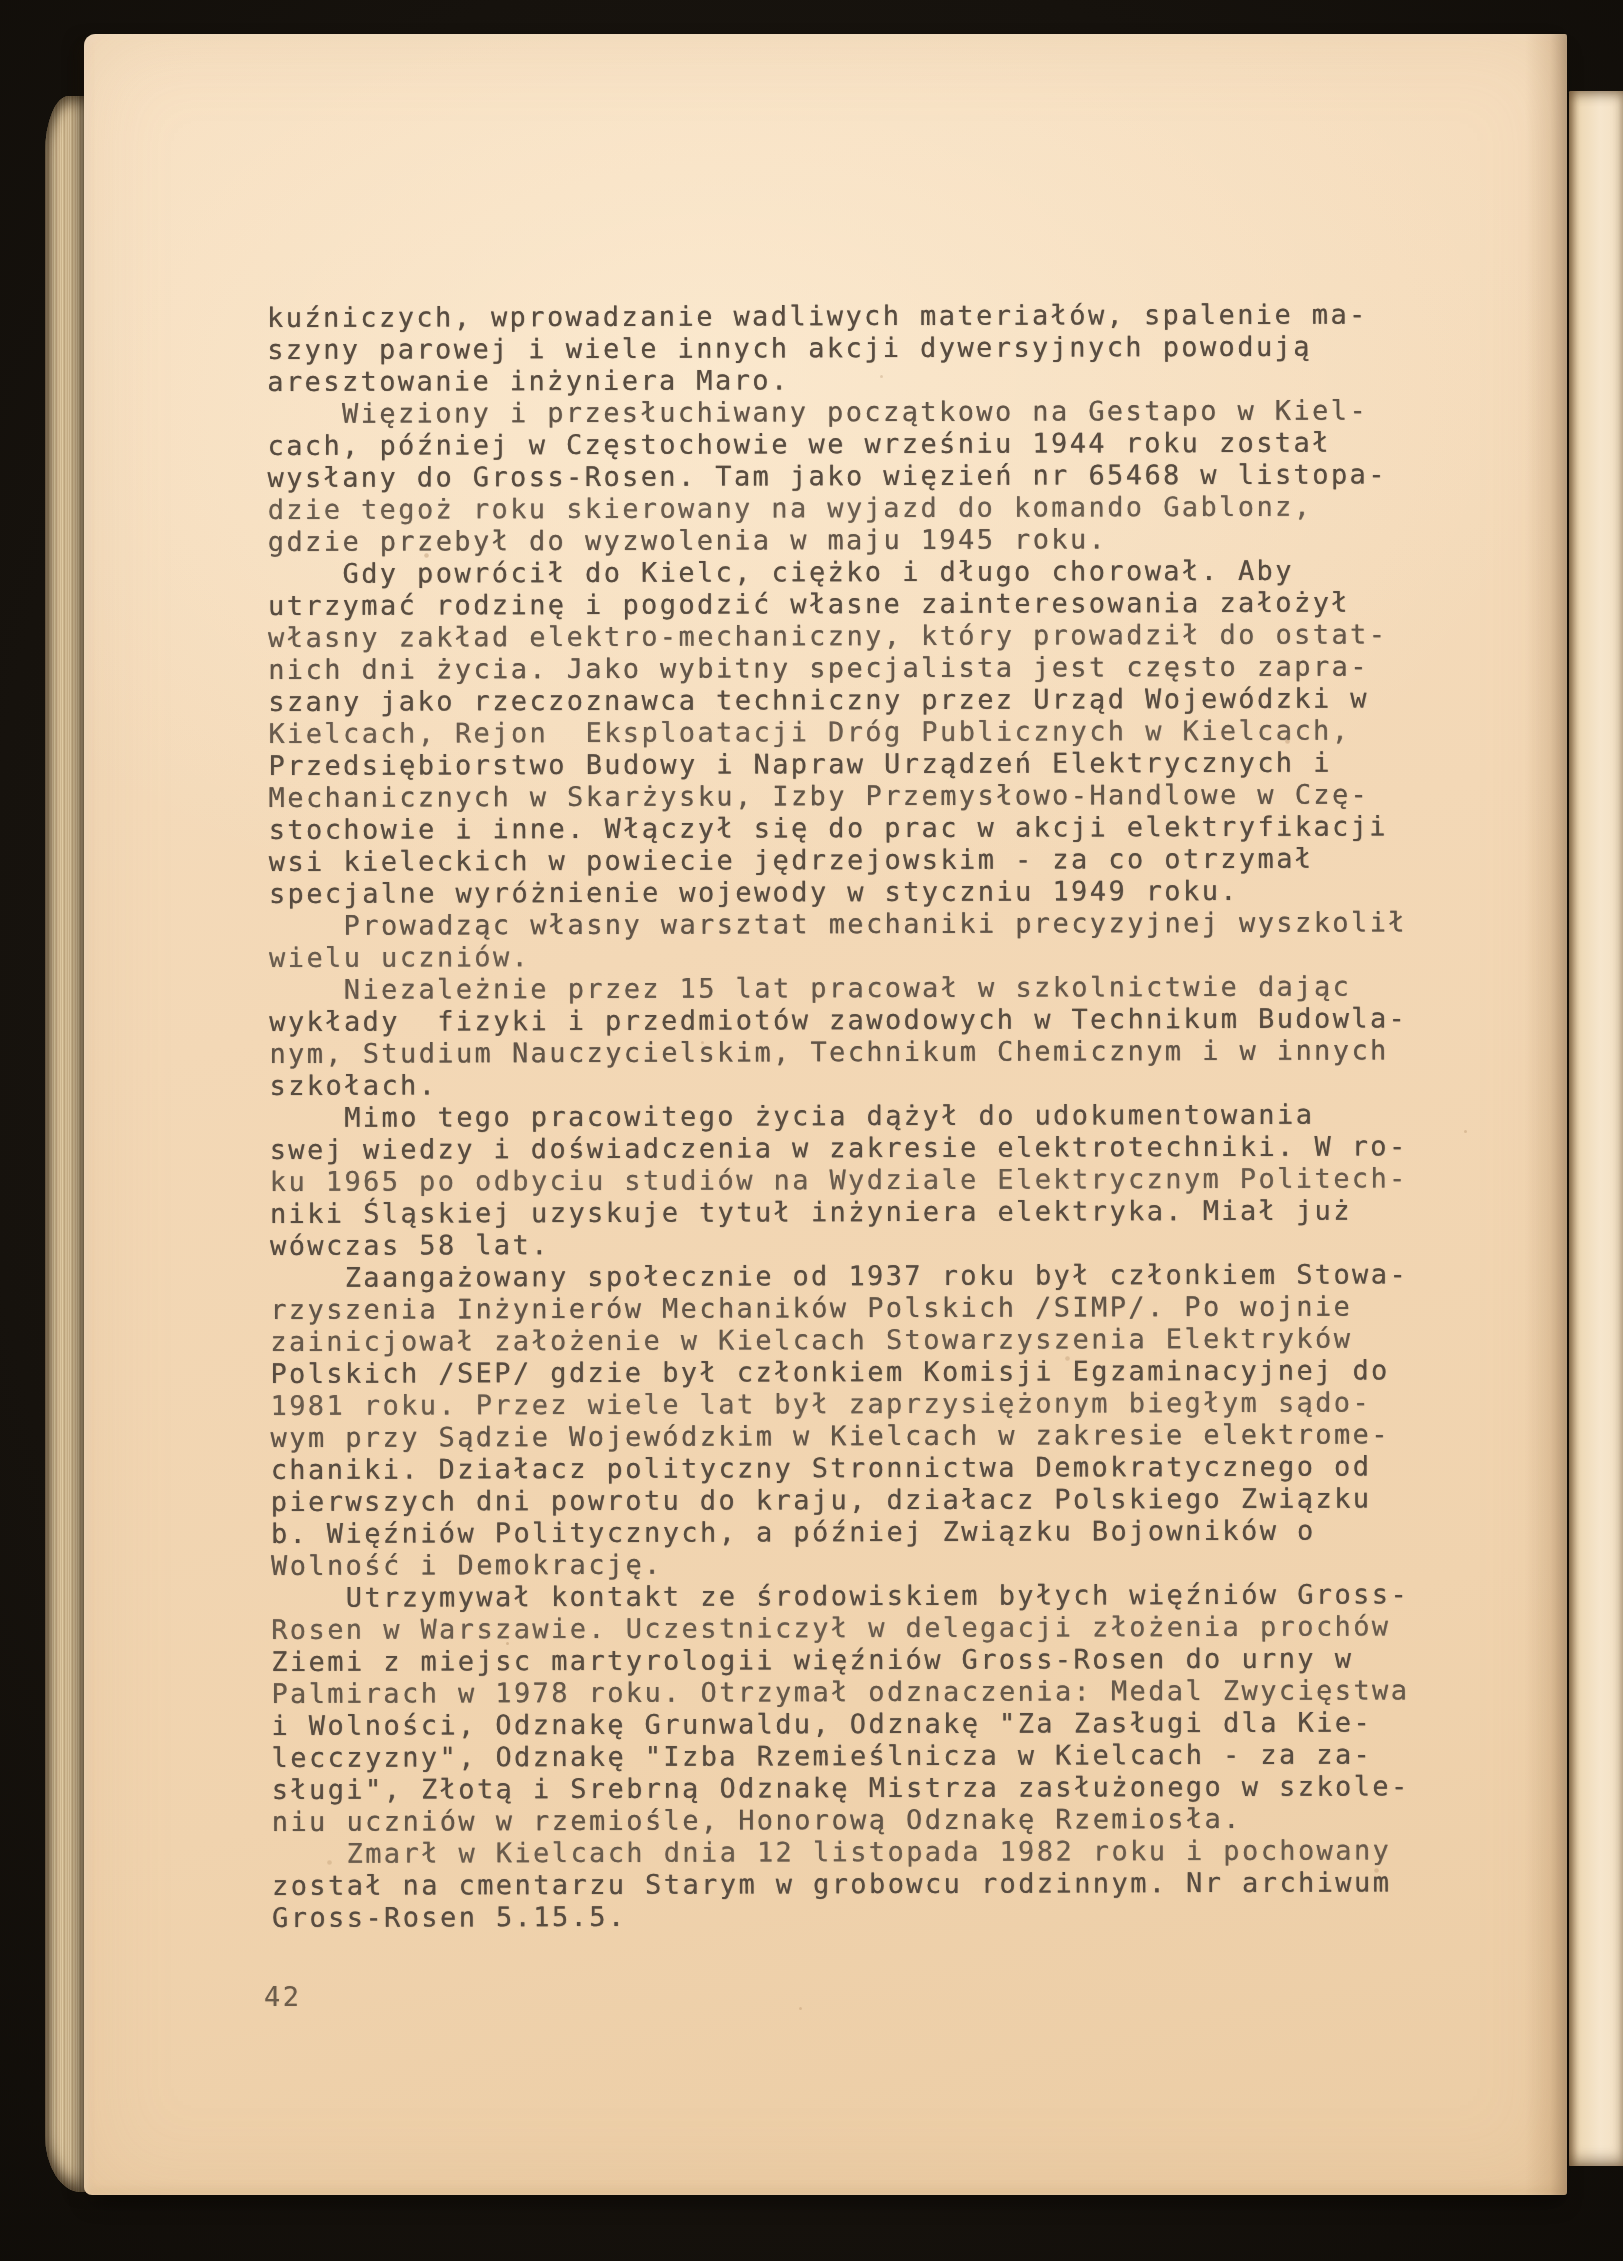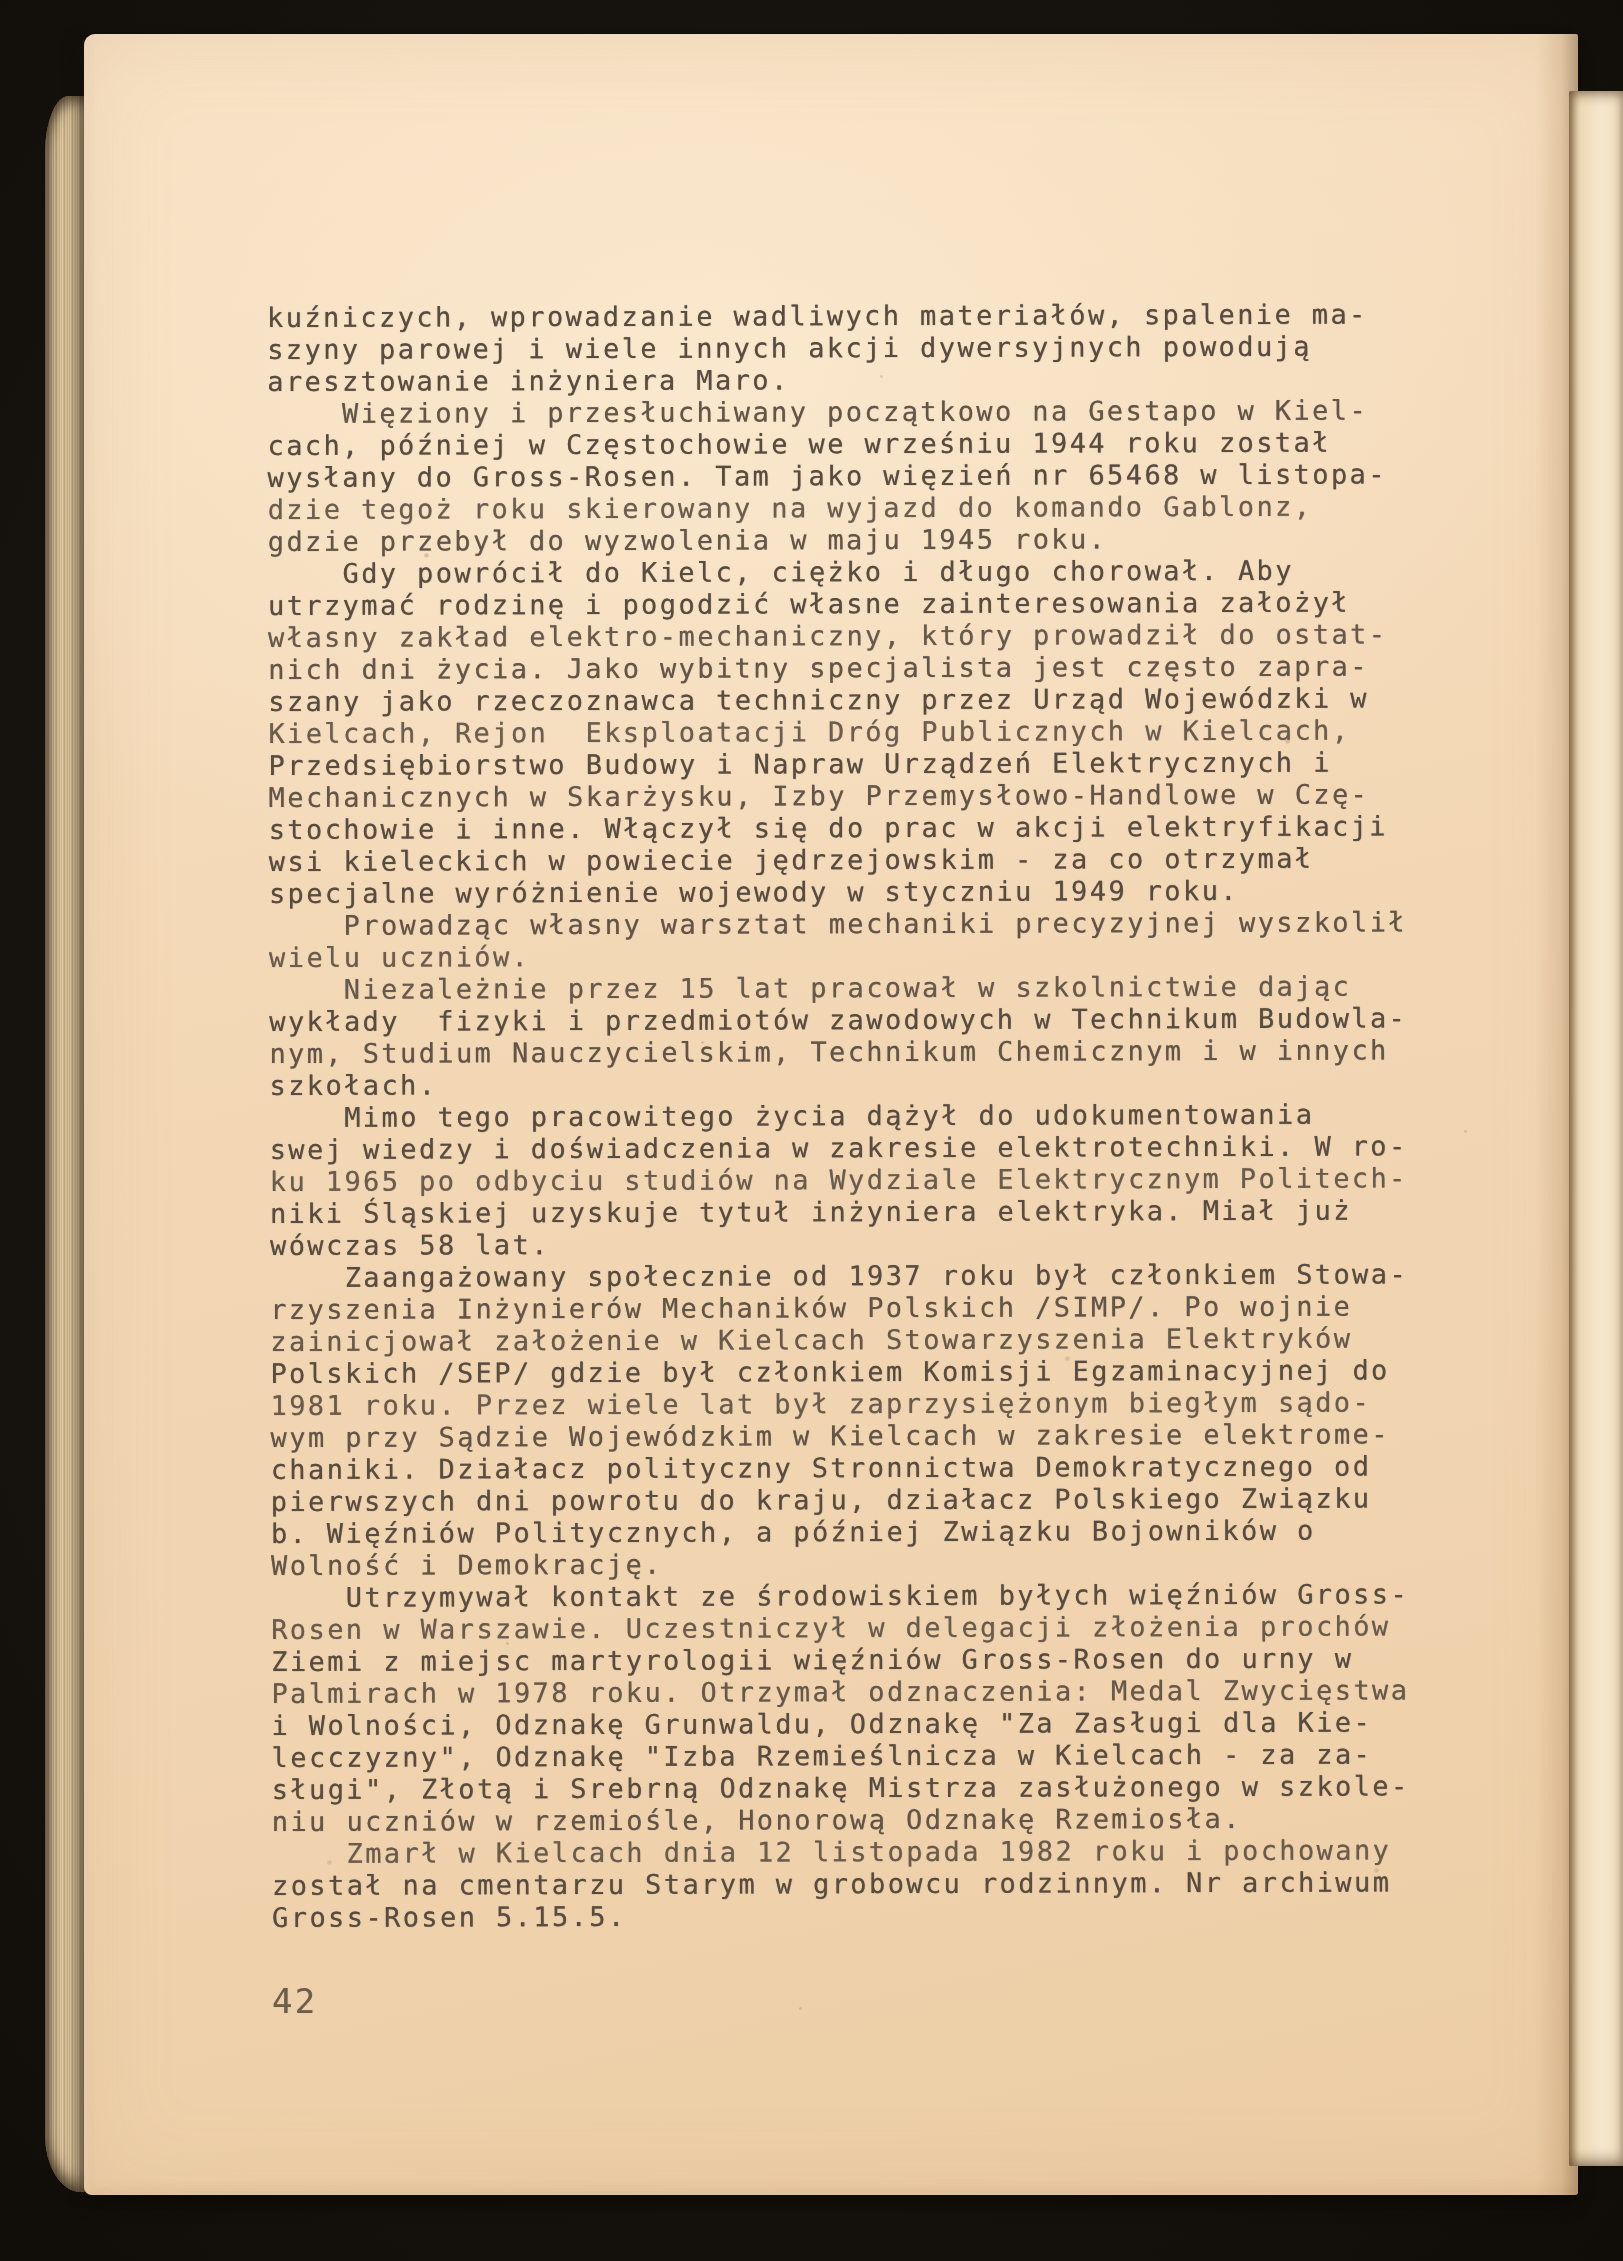--- a/index.html
+++ b/index.html
@@ -41,21 +41,20 @@
     background:
       radial-gradient(1218px 812px at 42% 16%, rgba(255,242,220,.55), rgba(255,242,220,0) 70%),
       linear-gradient(168deg, var(--paper_light) 0%, var(--paper) 42%, #f0d3ae 74%, var(--paper_dark) 100%);
     border-radius:11.4px 2.4px 3.2px 8px;
     box-shadow:
       -9.7px 1.6px 16px -6.5px rgba(25,16,6,.6),
       0 13px 21px -9.7px rgba(0,0,0,.55),
       inset 0 0 89px rgba(188,146,92,.18),
       inset 1.6px 1.6px 8px rgba(255,248,235,.4),
       inset 0 -3.2px 11.4px rgba(150,110,60,.18);
-    padding-left: 11px;
   }
   
   .page::after{
     content:"";position:absolute;right:0;top:0;width:42px;height:100%;
     background:linear-gradient(90deg, rgba(140,100,55,0) 0%, rgba(140,100,55,.16) 60%, rgba(85,55,25,.34) 100%);
     border-radius:0 2.4px 3.2px 0;
   }
   
   .specks{
     position:absolute;left:0;top:0;width:3.2px;height:3.2px;border-radius:50%;
@@ -90,22 +89,22 @@
     transform:rotate(-0.18deg);
     transform-origin:0 0;
     text-shadow:0 0 0.8px rgba(88,76,64,.6), 0.5px 0.3px 0 rgba(88,76,64,.22);
   }
   .line{height:32px;}
   .line:nth-child(4n){opacity:.93;}
   .line:nth-child(7n){opacity:.88;}
   .line:nth-child(11n){opacity:.9;}
 
   .page-number{
-    position:absolute;left:188px;top:1947px;
-    font-size:34px;letter-spacing:2.4px;
+    position:absolute;left:180px;top:1947px;
+    font-size:27px;letter-spacing:2.4px;
     color:var(--page_number_ink);
     text-shadow:0 0 0.8px rgba(109,93,75,.5);
   }
 </style>
 </head>
 <body>
 
 <div class="scan">
 
   <div class="page-stack"></div>

